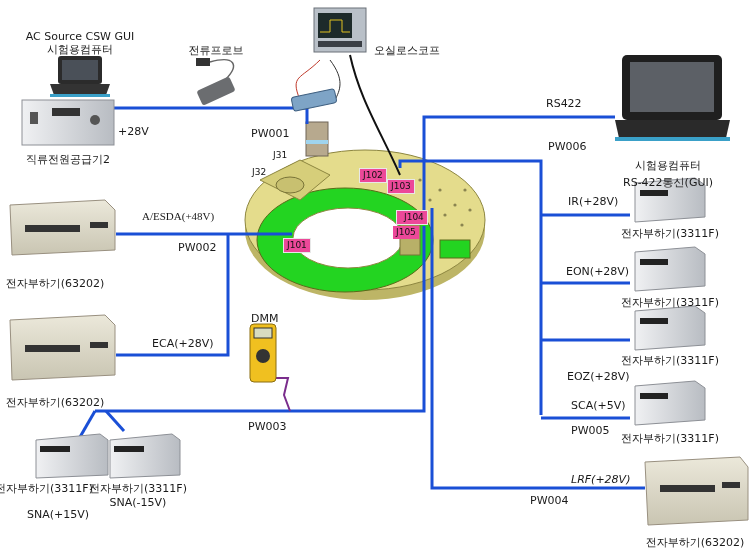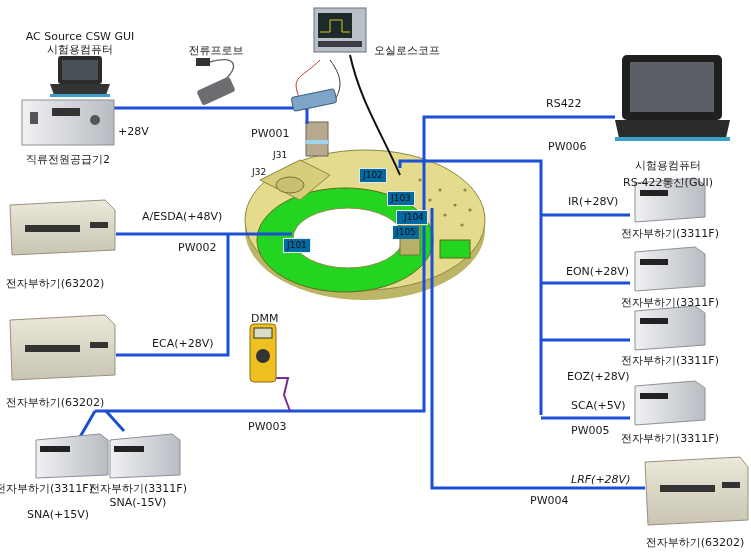--- a/index.html
+++ b/index.html
@@ -2,21 +2,21 @@
 <html><head>
 <meta charset="utf-8">
 <style>
   html, body { margin:0; padding:0; background:#ffffff; }
   body { width:751px; height:558px; position:relative; overflow:hidden;
          font-family:"DejaVu Sans", "Liberation Sans", sans-serif; }
   #stage { position:absolute; left:0; top:0; width:737px; height:558px; }
   .lbl { position:absolute; font-size:11px; color:#1a1a1a; white-space:nowrap; line-height:13px;
          font-family:"DejaVu Sans", sans-serif; }
   .lbl.c { text-align:center; transform:translateX(-50%); }
-  .jlbl { position:absolute; background:#0369a1; font-size:9px; color:#111; padding:1px 3px; line-height:11px;
+  .jlbl { position:absolute; background:#ec4899; font-size:9px; color:#111; padding:1px 3px; line-height:11px;
           border:1px solid #e8e8e8; }
   svg { position:absolute; left:0; top:0; }
 </style>
 </head>
 <body>
 
 <div id="stage">
 
 <svg width="751" height="558" viewBox="0 0 751 558">
   <defs>
@@ -171,21 +171,21 @@
 <div class="lbl c" style="left:80px;top:43px;">시험용컴퓨터</div>
 <div class="lbl c" style="left:68px;top:153px;">직류전원공급기2</div>
 <div class="lbl c" style="left:216px;top:44px;">전류프로브</div>
 <div class="lbl" style="left:374px;top:44px;">오실로스코프</div>
 <div class="lbl c" style="left:668px;top:146px;margin-top:30px;">RS-422통신(GUI)</div>
 <div class="lbl c" style="left:668px;top:159px;">시험용컴퓨터</div>
 
 <div class="lbl" style="left:118px;top:125px;">+28V</div>
 <div class="lbl" style="left:251px;top:127px;">PW001</div>
 
-<div class="lbl" style="left:142px;top:210px;">A/ESDA(+48V)</div>
+<div class="lbl" style="left:142px;top:210px;font-family:Liberation Serif, serif;">A/ESDA(+48V)</div>
 <div class="lbl" style="left:178px;top:241px;">PW002</div>
 <div class="lbl" style="left:152px;top:337px;">ECA(+28V)</div>
 
 <div class="lbl" style="left:251px;top:312px;">DMM</div>
 <div class="lbl" style="left:248px;top:420px;">PW003</div>
 
 <div class="lbl" style="left:546px;top:97px;">RS422</div>
 <div class="lbl" style="left:548px;top:140px;">PW006</div>
 
 <div class="lbl" style="left:568px;top:195px;">IR(+28V)</div>
@@ -208,17 +208,17 @@
 
 <div class="lbl c" style="left:44px;top:482px;">전자부하기(3311F)</div>
 <div class="lbl c" style="left:44px;top:508px;margin-left:14px;">SNA(+15V)</div>
 <div class="lbl c" style="left:138px;top:482px;">전자부하기(3311F)</div>
 <div class="lbl c" style="left:138px;top:496px;">SNA(-15V)</div>
 
 <div class="jlbl" style="left:270px;top:149px;border:none;background:transparent;">J31</div>
 <div class="jlbl" style="left:249px;top:166px;border:none;background:transparent;">J32</div>
 <div class="jlbl" style="left:283px;top:238px;">J101</div>
 <div class="jlbl" style="left:359px;top:168px;">J102</div>
-<div class="jlbl" style="left:387px;top:191px;">J103</div>
+<div class="jlbl" style="left:387px;top:179px;">J103</div>
 <div class="jlbl" style="left:396px;top:210px;padding-left:7px;">J104</div>
 <div class="jlbl" style="left:393px;top:226px;border:none;">J105</div>
 
 </div>
 
 </body></html>

